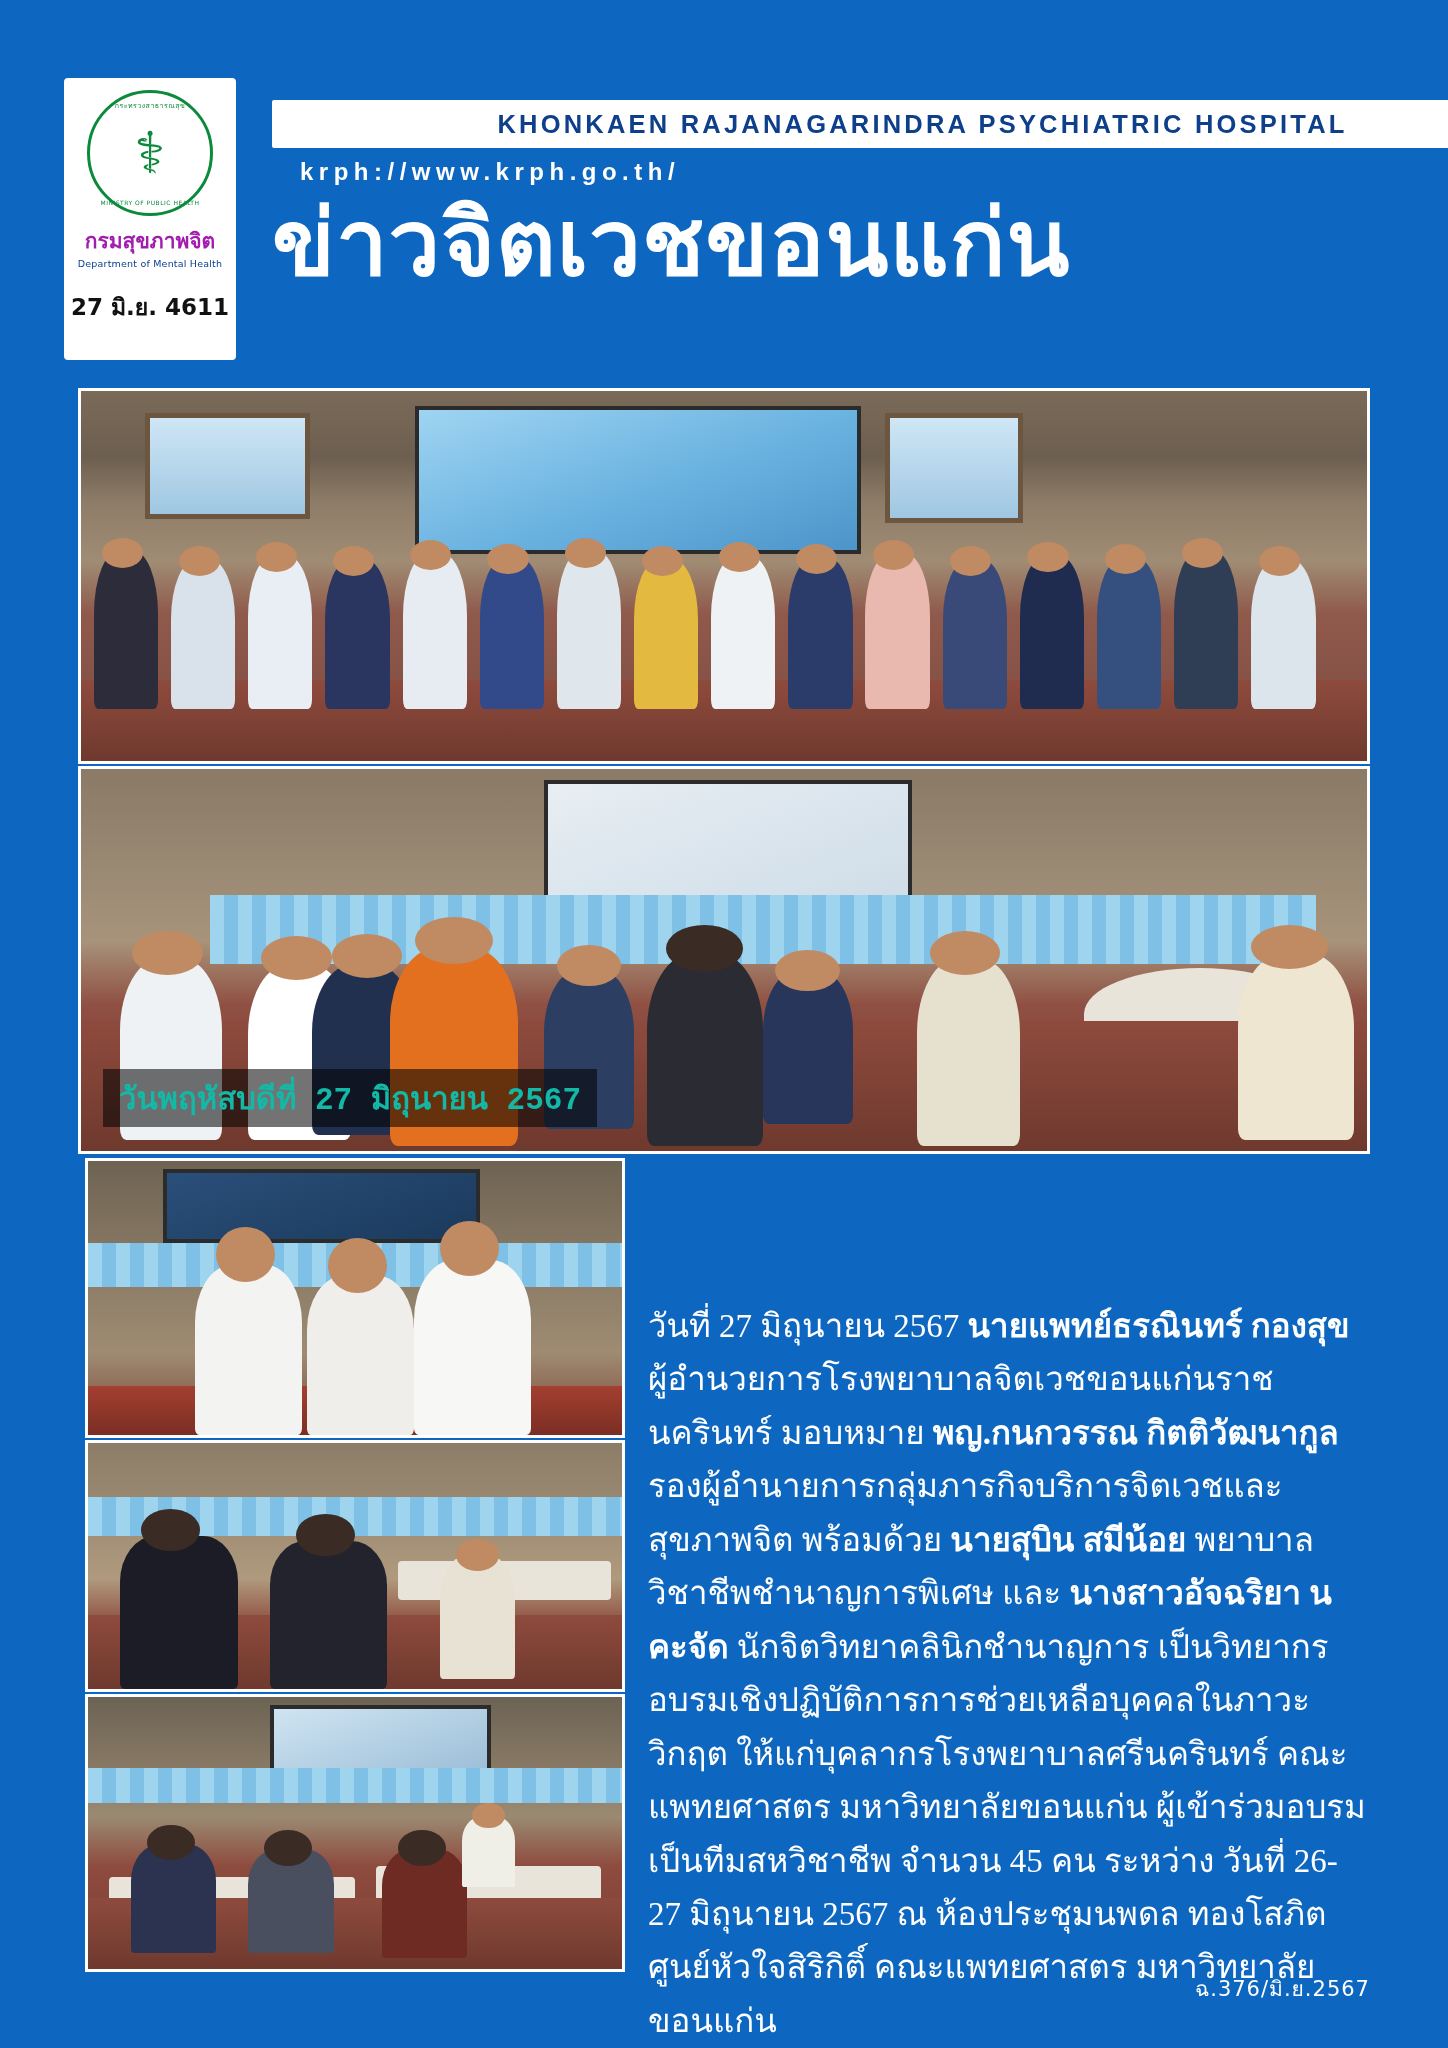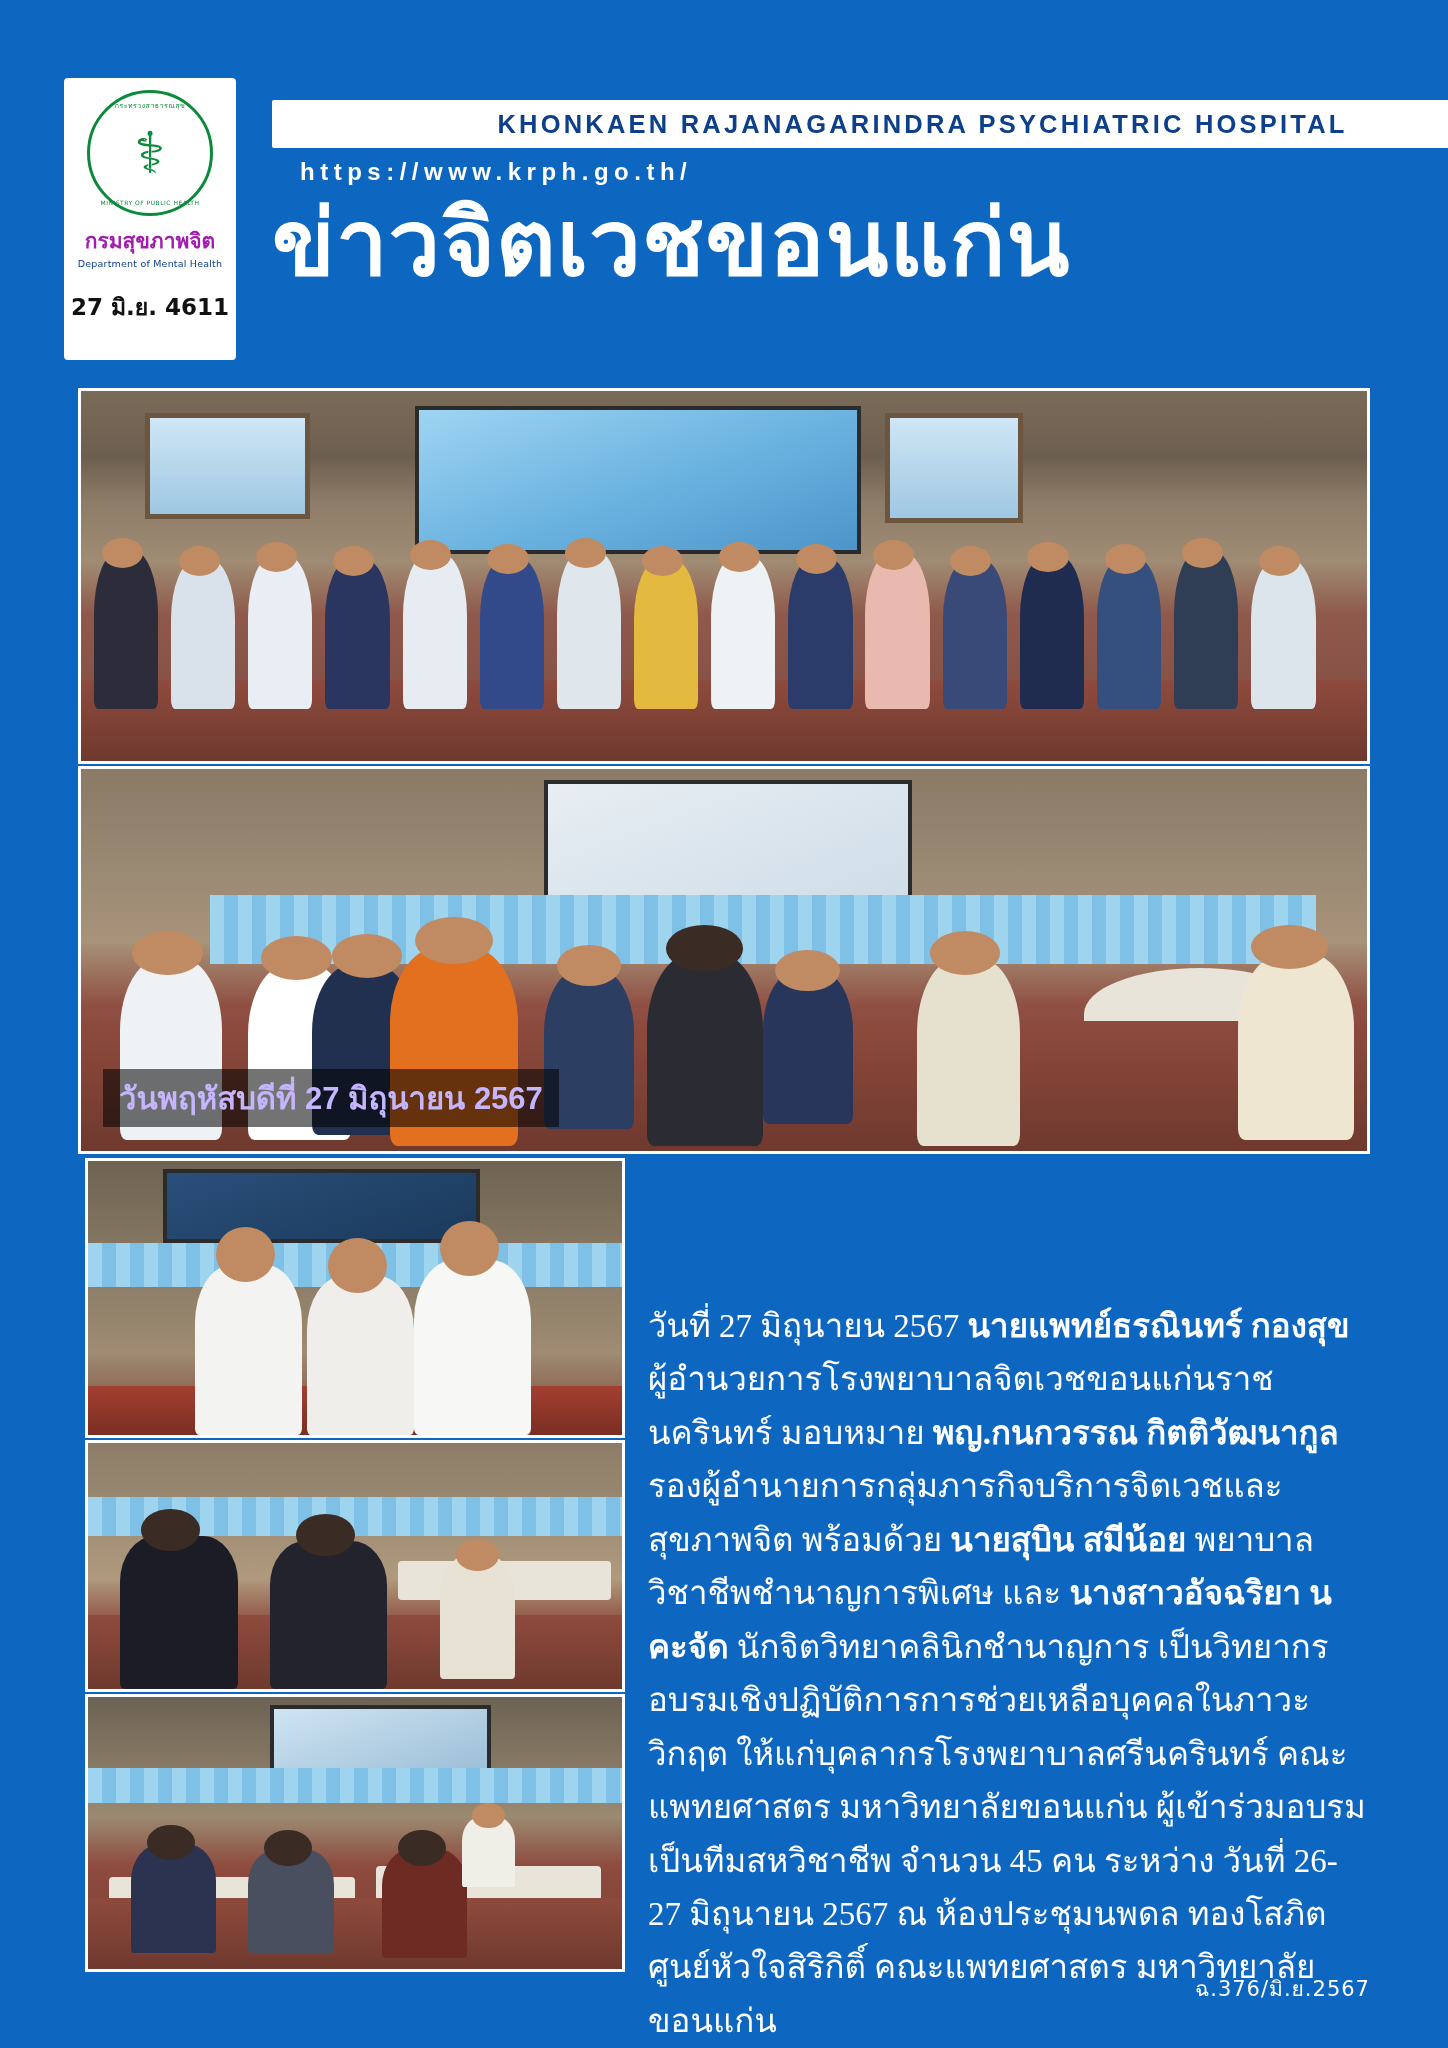--- a/index.html
+++ b/index.html
@@ -142,25 +142,25 @@
   .photo-2 { left: 78px; top: 766px; width: 1292px; height: 388px; }
   .photo-3 { left: 85px; top: 1158px; width: 540px; height: 280px; }
   .photo-4 { left: 85px; top: 1440px; width: 540px; height: 252px; }
   .photo-5 { left: 85px; top: 1694px; width: 540px; height: 278px; }
 
   .cap-overlay {
     position: absolute;
     left: 100px;
     bottom: 24px;
     background: rgba(0,0,0,0.55);
-    color: #c4b5fd;
+    color: #14b8a6;
     font-size: 31px;
     font-weight: bold;
     padding: 4px 16px;
-    font-family: Liberation Sans, sans-serif;
+    font-family: Liberation Mono, monospace;
     white-space: nowrap;
   }
 
   
   .ph-room {
     position: absolute; inset: 0;
     background:
       linear-gradient(180deg, #7a6a58 0%, #6d5f50 18%, #8d7c68 30%, #a08c74 46%, #8f5a4c 60%, #7d4a3f 100%);
   }
   .ph-screen {
@@ -236,21 +236,21 @@
       </div>
       <div class="logo-thai">กรมสุขภาพจิต</div>
       <div class="logo-eng">Department of Mental Health</div>
       <div class="logo-date">27 มิ.ย. 4611</div>
     </div>
 
     <div class="title-bar">
       <span>KHONKAEN RAJANAGARINDRA PSYCHIATRIC HOSPITAL</span>
     </div>
 
-    <div class="url-line">https://www.krph.go.th/</div>
+    <div class="url-line">krph://www.krph.go.th/</div>
 
     <div class="masthead">ข่าวจิตเวชขอนแก่น</div>
   </div>
 
   <div class="photo photo-1">
     <div class="ph-room"></div>
     <div class="ph-screen" style="left:26%;top:4%;width:34%;height:38%;"></div>
     <div class="ph-window" style="left:62.5%;top:6%;width:10%;height:27%;"></div>
     <div class="ph-window" style="left:5%;top:6%;width:12%;height:26%;"></div>
     <div class="ph-floor"></div>

